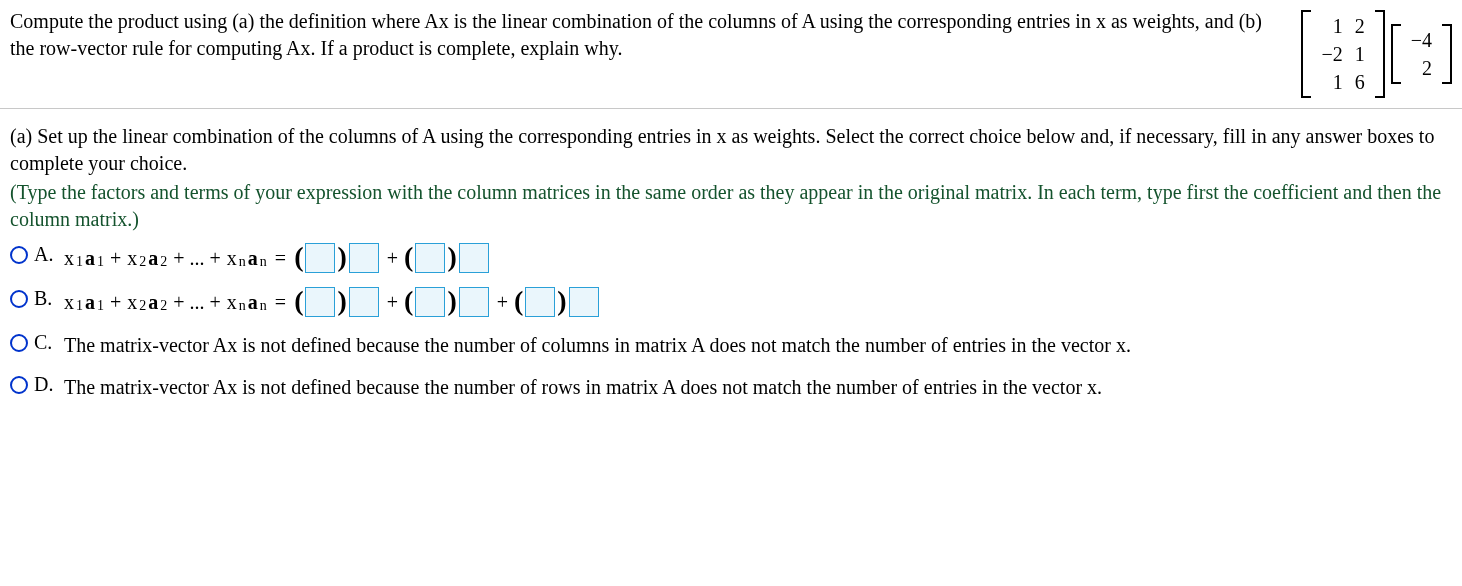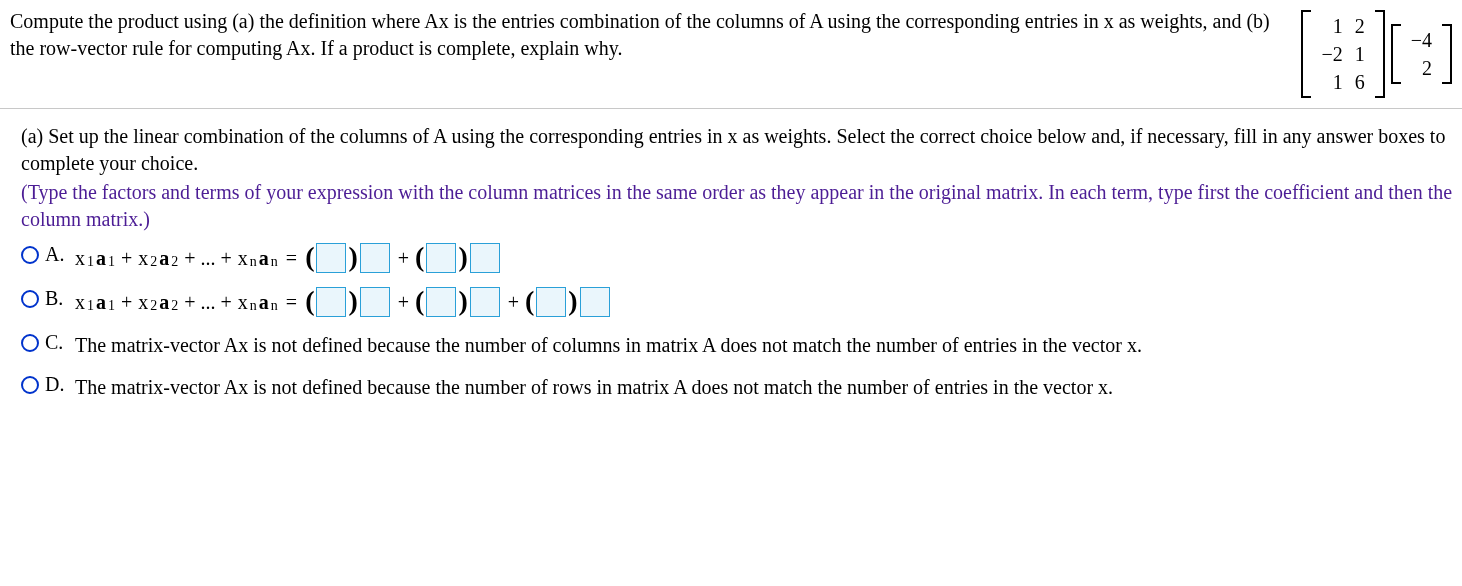--- a/index.html
+++ b/index.html
@@ -52,25 +52,24 @@
     margin: 2px 4px;
   }
   .matrix td {
     text-align: right;
     padding: 2px 6px;
     font-size: 20px;
     line-height: 1.2;
   }
   .body-area {
     padding: 14px 0 10px 10px;
-    margin-left: 11px;
   }
   .part-a-intro { line-height: 1.35; margin-bottom: 2px; }
   .hint {
-    color: #4c1d95;
+    color: #14532d;
     line-height: 1.35;
     margin-bottom: 10px;
   }
   .choices { margin-top: 4px; }
   .choice-row {
     display: flex;
     align-items: flex-start;
     margin: 6px 0 14px 0;
     gap: 6px;
   }
@@ -122,21 +121,21 @@
     vertical-align: middle;
   }
   .plus { padding: 0 4px; }
   .eq { padding: 0 6px; }
 </style>
 </head>
 <body>
 
 <div class="top-row">
   <div class="question-text">
-    <span>Compute the product using (a) the definition where Ax is the entries combination of the columns of A using</span>
+    <span>Compute the product using (a) the definition where Ax is the linear combination of the columns of A using</span>
     <span>the corresponding entries in x as weights, and (b) the row-vector rule for computing Ax. If a product is</span>
     <span>complete, explain why.</span>
   </div>
   <div class="matrices">
     <div class="matrix">
       <div class="br left"></div>
       <table>
         <tbody>
             <tr>
               <td>1</td>

